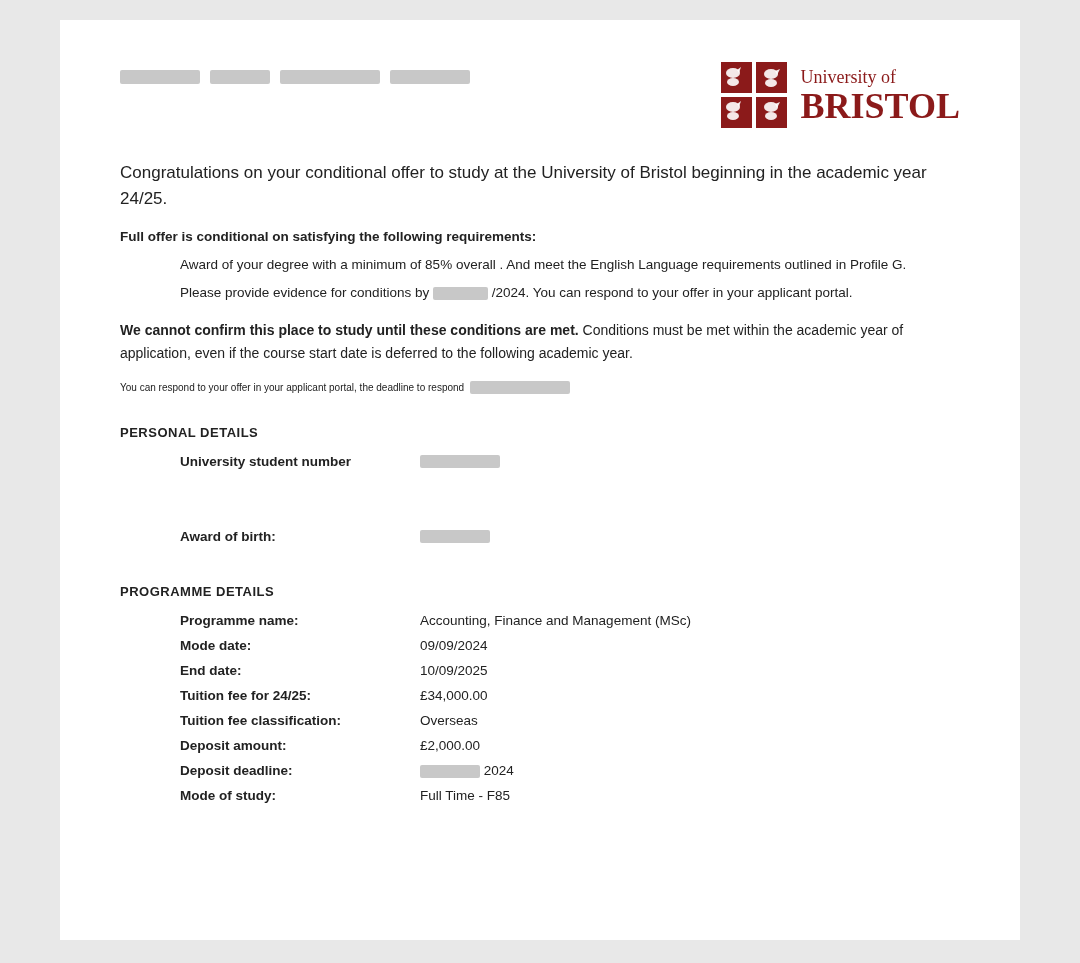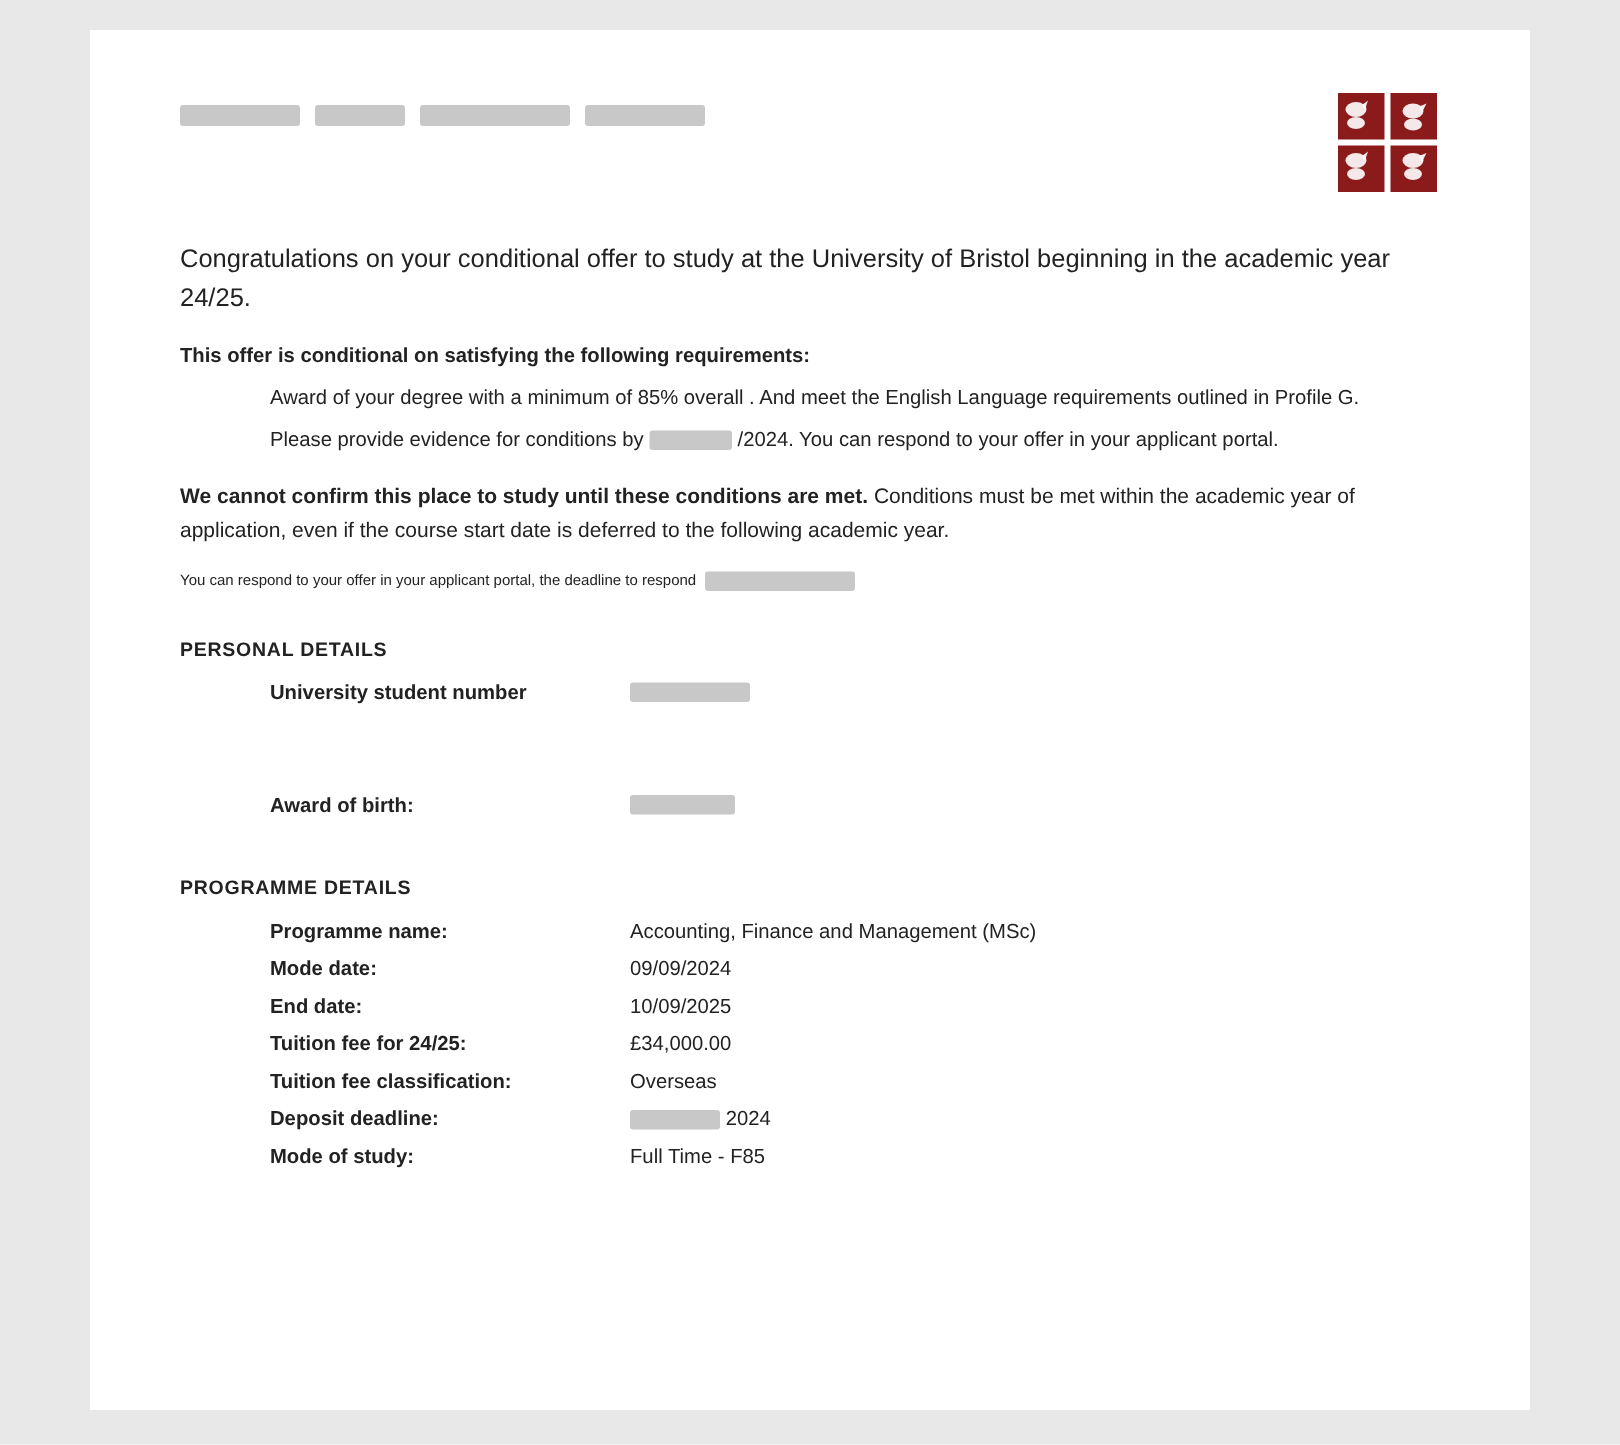--- a/index.html
+++ b/index.html
@@ -219,28 +219,32 @@
 
         <ellipse cx="14" cy="47" rx="7" ry="5" fill="white" opacity="0.9"></ellipse>
         <polygon points="18,44 22,41 20,47" fill="white" opacity="0.9"></polygon>
         <ellipse cx="14" cy="56" rx="6" ry="4" fill="white" opacity="0.9"></ellipse>
 
         <ellipse cx="52" cy="47" rx="7" ry="5" fill="white" opacity="0.9"></ellipse>
         <polygon points="56,44 61,42 58,48" fill="white" opacity="0.9"></polygon>
         <ellipse cx="52" cy="56" rx="6" ry="4" fill="white" opacity="0.9"></ellipse>
       </svg>
 
+      <div class="logo-text">
+        <span class="logo-text-university">University of</span>
+        <span class="logo-text-bristol">BRISTOL</span>
+      </div>
     </div>
   </div>
 
   <div class="content">
 
     <p class="intro-text">Congratulations on your conditional offer to study at the University of Bristol beginning in the academic year 24/25.</p>
 
-    <p class="conditional-bold">This offer is conditional on satisfying the following requirements:</p>
+    <p class="conditional-bold">Full offer is conditional on satisfying the following requirements:</p>
 
     <div class="requirements-list">
       <p>Award of your degree with a minimum of 85% overall . And meet the English Language requirements outlined in Profile G.</p>
       <p>
         <span>Please provide evidence for conditions by</span>
         <span class="redacted-inline" style="width:55px;"></span>
         <span>/2024. You can respond to your offer in your applicant portal.</span>
       </p>
     </div>
 
@@ -288,20 +292,24 @@
           </div>
           <div class="detail-row">
             <span class="detail-label">Tuition fee for 24/25:</span>
             <span class="detail-value">£34,000.00</span>
           </div>
           <div class="detail-row">
             <span class="detail-label">Tuition fee classification:</span>
             <span class="detail-value">Overseas</span>
           </div>
           <div class="detail-row">
+            <span class="detail-label">Deposit amount:</span>
+            <span class="detail-value">£2,000.00</span>
+          </div>
+          <div class="detail-row">
             <span class="detail-label">Deposit deadline:</span>
             <span class="detail-value"><span class="redacted-inline" style="width: 60px;"></span> 2024</span>
           </div>
           <div class="detail-row">
             <span class="detail-label">Mode of study:</span>
             <span class="detail-value">Full Time - F85</span>
           </div>
         </div>
     </div>
 

